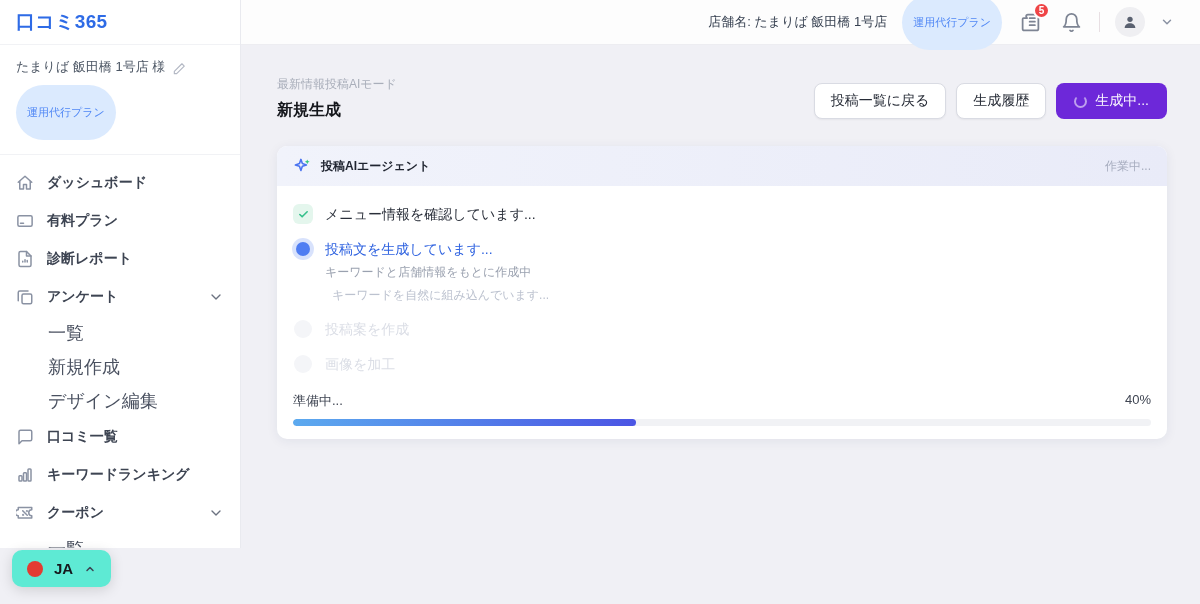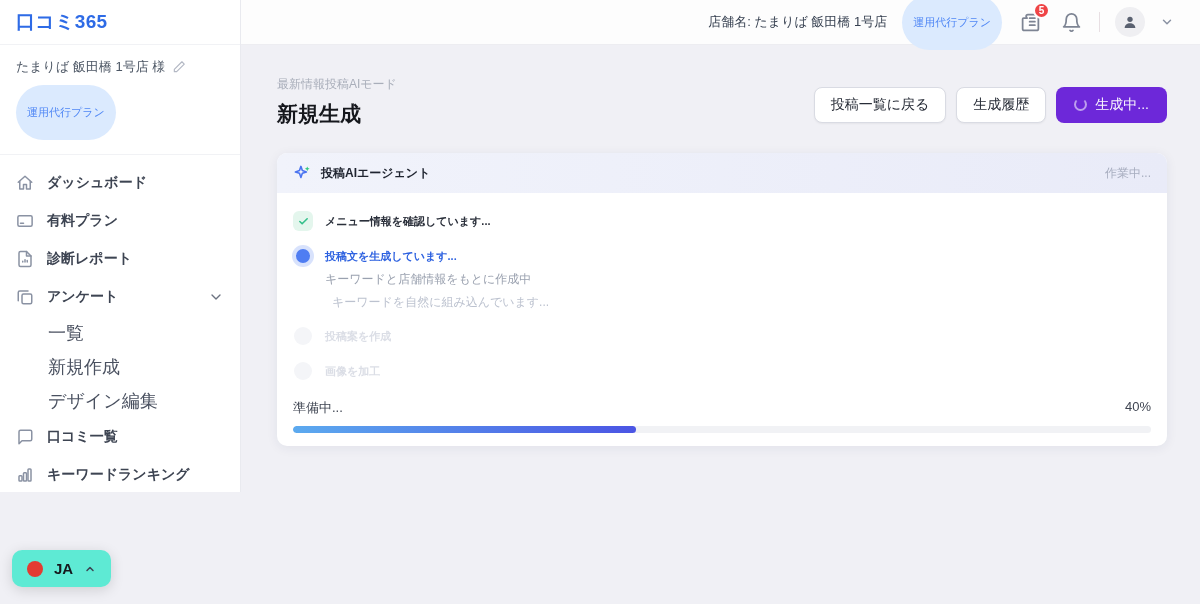--- a/index.html
+++ b/index.html
@@ -3,25 +3,25 @@
 <meta charset="utf-8">
 <style>
   * { box-sizing: border-box; margin: 0; padding: 0; }
   html,body { width:1200px; height:604px; overflow:hidden; }
   body {
     font-family: "Liberation Sans", "DejaVu Sans", sans-serif;
     background:#f0f0f5;
     color:#2a2f3a;
   }
   
-  .sidebar { position:fixed; left:0; top:0; width:241px; height:492px; background:#fff; border-right:1px solid #e9eaef; z-index:5; overflow:hidden; }
+  .sidebar { position:fixed; left:0; top:0; width:241px; height:548px; background:#fff; border-right:1px solid #e9eaef; z-index:5; overflow:hidden; }
   .logo-area { height:45px; display:flex; align-items:center; padding:0 16px; border-bottom:1px solid #f1f2f5; }
   .logo { color:#2e6be6; font-size:19px; font-weight:bold; letter-spacing:.3px; }
   .account { padding:13px 16px 14px; border-bottom:1px solid #f1f2f5; }
-  .account-name { font-size:13px; color:#4b5563; display:flex; align-items:center; gap:7px; }
+  .account-name { font-size:13px; color:#4b5563; display:flex; align-items:flex-end; gap:7px; }
   .account-name svg { width:14px; height:14px; color:#b3b8c4; flex:none; }
   .plan-badge { display:inline-block; margin-top:9px; background:#dbeafe; color:#5188f5; font-size:11px; padding:20px 11px; border-radius:999px; }
   .nav { padding:9px 0; }
   .nav-item { display:flex; align-items:center; gap:13px; height:38px; padding:0 16px; font-size:14px; font-weight:bold; color:#3d4452; cursor:pointer; }
   .nav-item .mi { width:18px; height:18px; color:#8a92a3; flex:none; }
   .nav-chevron { margin-left:auto; width:16px; height:16px; color:#6b7280; }
   .sub-item { height:34px; padding-left:48px; font-size:18px; font-weight:normal; color:#4a5160; display:flex; align-items:center; cursor:pointer; }
   
   .lang-btn { position:fixed; left:12px; bottom:17px; background:#5eead4; border-radius:10px; box-shadow:0 3px 14px rgba(0,0,0,.14); padding:10px 15px; display:flex; align-items:center; gap:11px; z-index:10; cursor:pointer; }
   .flag-dot { width:16px; height:16px; border-radius:50%; background:#e33b32; }
@@ -35,41 +35,41 @@
   .icon-btn svg { width:21px; height:21px; }
   .notif-count { position:absolute; top:-7px; right:-7px; min-width:17px; height:17px; border-radius:9px; background:#ef4446; color:#fff; font-size:10px; font-weight:bold; display:flex; align-items:center; justify-content:center; border:2px solid #fdfdfd; padding:0 3px; }
   .top-divider { width:1px; height:20px; background:#e8dfe3; }
   .avatar { width:30px; height:30px; border-radius:50%; background:#efeff2; display:flex; align-items:center; justify-content:center; cursor:pointer; }
   .avatar svg { width:16px; height:16px; color:#5a6170; }
   .caret { width:14px; height:14px; color:#8a92a3; cursor:pointer; }
   
   .main { margin-left:241px; padding:31px 33px 0 36px; }
   .page-head { display:flex; justify-content:space-between; align-items:center; }
   .mode-label { font-size:12px; color:#a9aeba; margin-bottom:7px; }
-  .page-title { font-size:21px; font-weight:bold; color:#15171c; }
+  .page-title { font-size:16px; font-weight:bold; color:#15171c; }
   .actions { display:flex; gap:10px; margin-top:5px; }
   .btn { height:36px; padding:0 16px; border-radius:8px; font-size:14px; display:flex; align-items:center; cursor:pointer; white-space:nowrap; }
   .btn-outline { background:#fff; border:1px solid #d9dbe3; color:#272c37; box-shadow:0 1px 2px rgba(0,0,0,.05); }
   .btn-generating { background:#6d28d9; color:rgba(255,255,255,.96); border:none; gap:8px; padding:0 18px; cursor:default; }
   .spinner { width:13px; height:13px; border:2px solid rgba(255,255,255,.55); border-top-color:transparent; border-radius:50%; animation:spin 1s linear infinite; }
   @keyframes spin { to { transform:rotate(360deg); } }
   
   .card { margin-top:25px; background:#fff; border-radius:10px; box-shadow:0 2px 12px rgba(35,45,90,.07); overflow:hidden; }
   .card-head { height:40px; display:flex; align-items:center; padding:0 16px; background:linear-gradient(90deg,#f1f3fb 0%,#e9ebf8 100%); }
   .card-head svg.sparkle { width:19px; height:19px; flex:none; }
   .card-title { font-size:12px; font-weight:bold; color:#1f2430; margin-left:9px; }
   .card-status { margin-left:auto; font-size:12px; color:#a7adbf; }
   .card-body { padding:18px 16px 13px; }
   .step { display:flex; gap:12px; margin-bottom:15px; align-items:flex-start; }
   .step-ind { width:20px; height:20px; flex:none; display:flex; align-items:center; justify-content:center; }
   .done-ind { background:#e4f6ed; border-radius:6px; color:#35c08b; }
   .done-ind svg { width:11px; height:11px; }
   .active-dot { width:14px; height:14px; border-radius:50%; background:#4f7df2; box-shadow:0 0 0 4px rgba(79,125,242,.22); }
   .pending-dot { width:18px; height:18px; border-radius:50%; background:#f4f5f8; }
-  .step-title { font-size:11px; font-weight:bold; color:#2a2f3a; line-height:20px; }
+  .step-title { font-size:14px; font-weight:normal; color:#2a2f3a; line-height:20px; }
   .step.active .step-title { color:#2e62e0; }
   .step.pending .step-title { color:#dbdee6; }
   .step-sub { font-size:12px; color:#9aa1af; margin-top:5px; }
   .step-detail { font-size:12px; color:#bcc2cf; margin-top:6px; padding-left:7px; }
   .progress-row { display:flex; justify-content:space-between; font-size:13px; color:#3f4552; margin-top:18px; margin-bottom:9px; }
   .progress-track { height:7px; background:#f1f2f5; border-radius:4px; overflow:hidden; }
   .progress-fill { height:100%; border-radius:4px; background:linear-gradient(90deg,#5caaef 0%,#4b55e4 100%); width:0; }
 </style>
 </head>
 <body>

